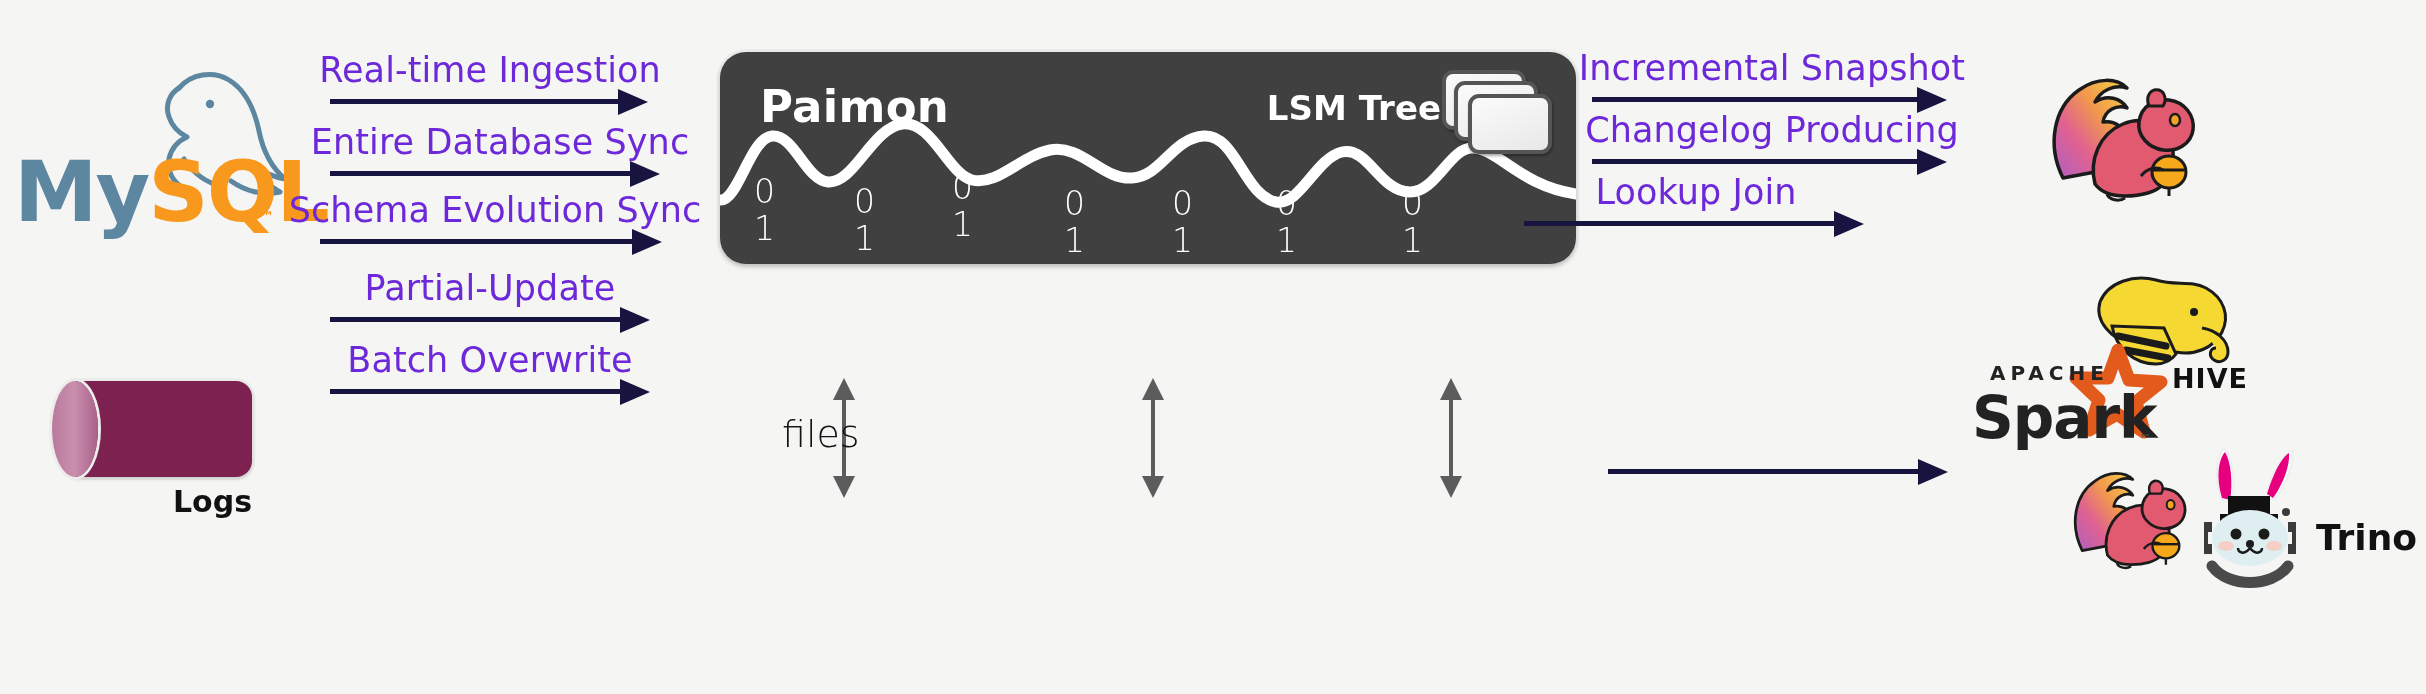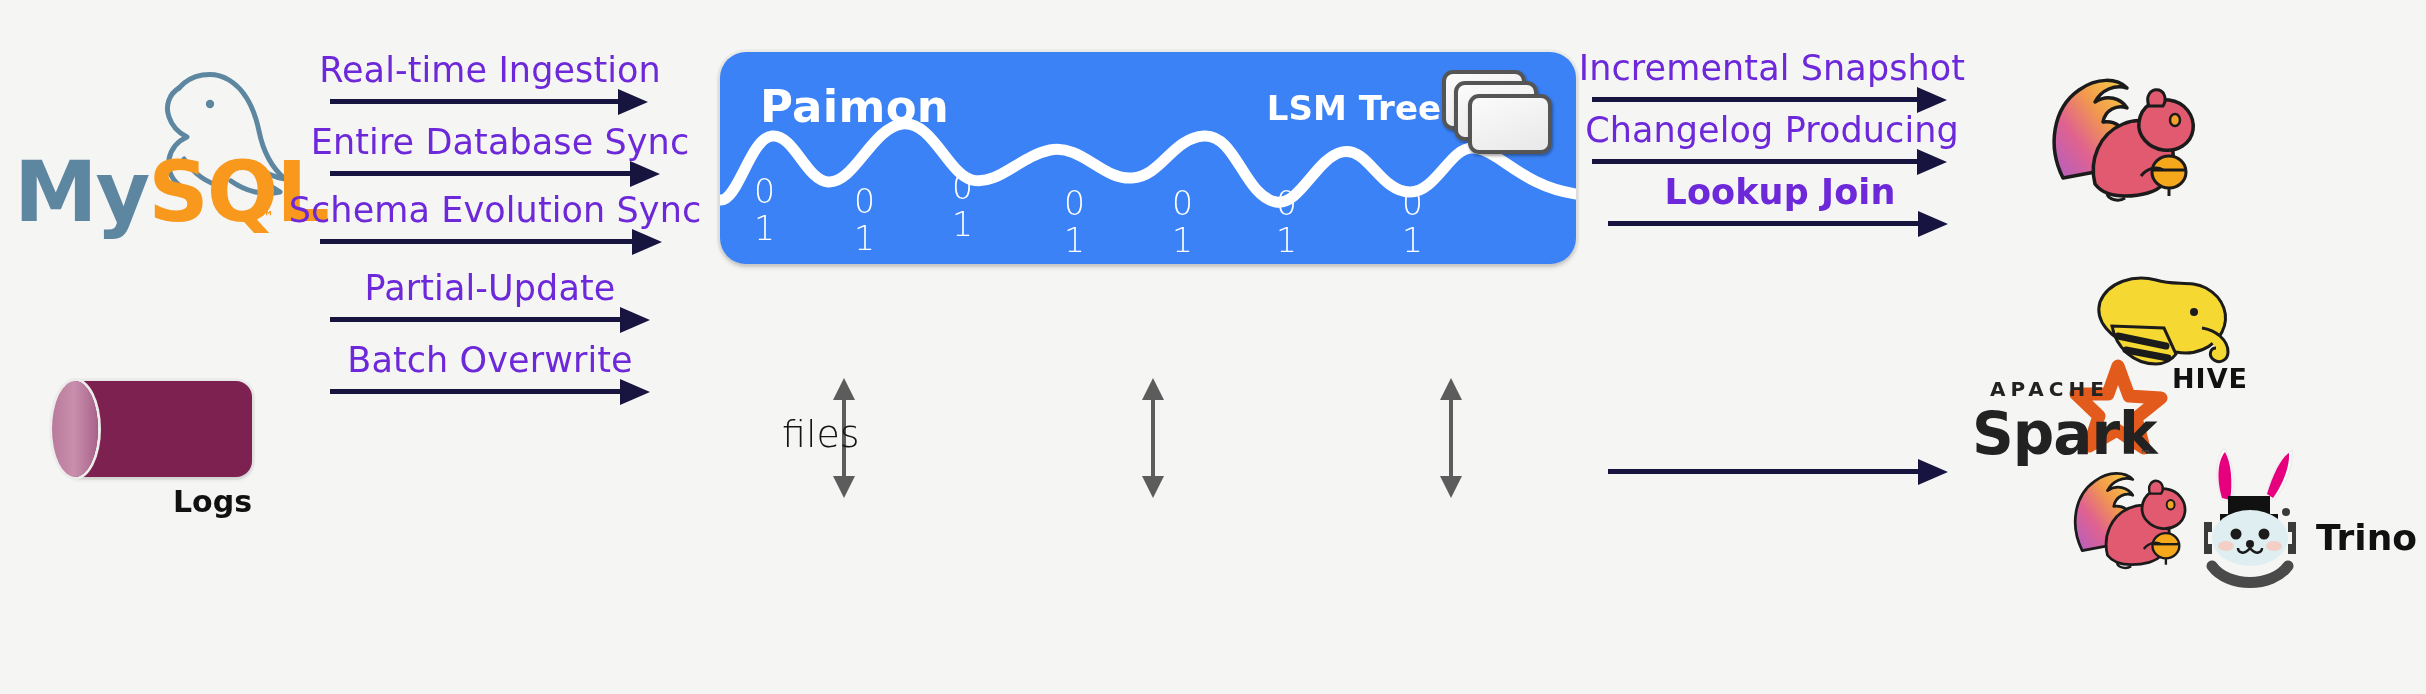--- a/index.html
+++ b/index.html
@@ -42,21 +42,21 @@
     border-top: 13px solid transparent;
     border-bottom: 13px solid transparent;
     border-left: 30px solid #171540;
   }
 
   
   #paimon-box {
     position: absolute;
     left: 720px; top: 52px;
     width: 856px; height: 212px;
-    background: #3b82f6;
+    background: #404040;
     border-radius: 26px;
     box-shadow: 0 3px 5px rgba(0,0,0,.18), 0 0 0 3px #ececea;
     overflow: hidden;
   }
   #paimon-title {
     position: absolute;
     left: 40px; top: 28px;
     font-size: 45px;
     font-weight: 700;
     color: #ffffff;
@@ -283,21 +283,21 @@
     <div class="shaft" style="width:325px;"></div>
     <div class="head" style="left:325px;"></div>
   </div>
 
   <div class="arrow-row" style="left:1592px; top:110px; width:360px; height:62px;">
     <div class="arrow-label">Changelog Producing</div>
     <div class="shaft" style="width:325px;"></div>
     <div class="head" style="left:325px;"></div>
   </div>
 
-  <div class="arrow-row" style="left:1608px; top:172px; width:344px; height:62px;font-weight:bold;">
+  <div class="arrow-row" style="left:1524px; top:172px; width:344px; height:62px;">
     <div class="arrow-label">Lookup  Join</div>
     <div class="shaft" style="width:310px;"></div>
     <div class="head" style="left:310px;"></div>
   </div>
 
   <div class="arrow-row" style="left:1608px; top:420px; width:344px; height:62px;">
     <div class="shaft" style="width:310px;"></div>
     <div class="head" style="left:310px;"></div>
   </div>
 
@@ -352,21 +352,21 @@
                L 74,60 Z" fill="#f5d832" stroke="#1b1b1b" stroke-width="3"></path>
       <path d="M28 68 L 76 78" stroke="#1b1b1b" stroke-width="7" stroke-linecap="round"></path>
       <path d="M36 82 L 78 90" stroke="#1b1b1b" stroke-width="7" stroke-linecap="round"></path>
 
       <circle cx="104" cy="44" r="4" fill="#1b1b1b"></circle>
 
       <text x="82" y="120" font-family="DejaVu Sans, sans-serif" font-size="27" font-weight="700" fill="#111" letter-spacing="1">HIVE</text>
     </svg>
   </div>
 
-  <div class="logo" style="left:1968px; top:358px; width:200px; height:120px;">
+  <div class="logo" style="left:1968px; top:342px; width:200px; height:120px;">
     <svg viewBox="0 0 200 120" width="200" height="120">
       <path d="M150 8 L 161 38 L 193 40 L 168 60 L 176 90 L 149 72 L 121 88 L 131 58 L 108 36 L 140 36 Z" fill="none" stroke="#e25a1c" stroke-width="13" stroke-linejoin="round"></path>
       <text x="22" y="38" font-family="DejaVu Sans, sans-serif" font-size="20" font-weight="700" fill="#222" letter-spacing="5">APACHE</text>
       <text x="4" y="96" font-family="DejaVu Sans, sans-serif" font-size="58" font-weight="700" fill="#222" letter-spacing="-1">Spark</text>
       <text x="172" y="100" font-family="DejaVu Sans, sans-serif" font-size="11" font-weight="700" fill="#444">™</text>
     </svg>
   </div>
 
   <div class="logo" style="left:2068px; top:455px; width:150px; height:135px;">
     <svg viewBox="0 0 190 165" width="150" height="135">

